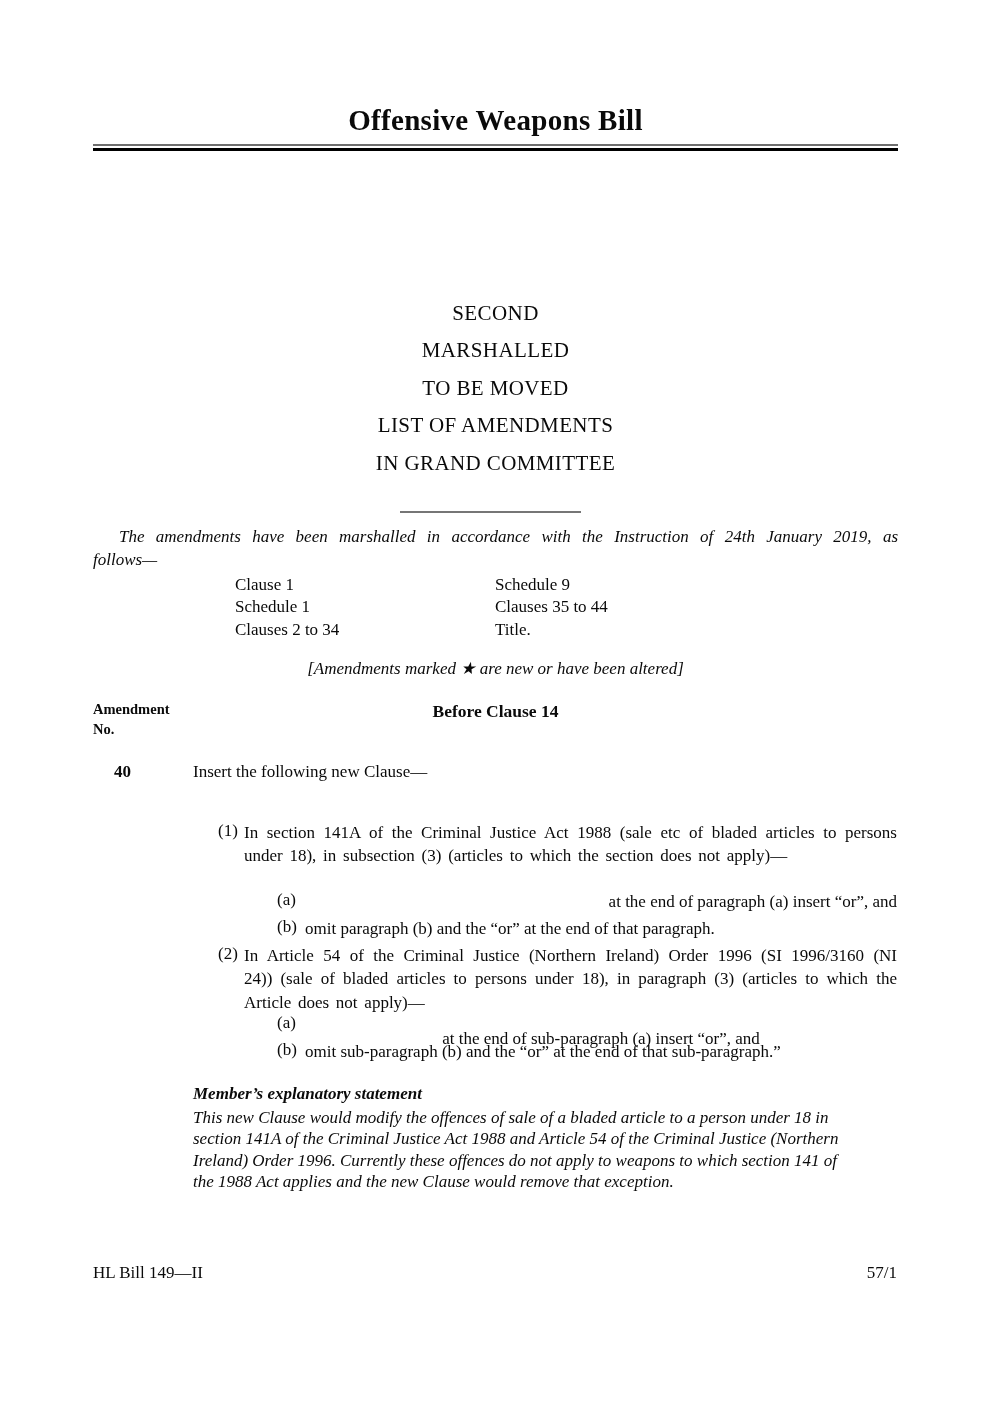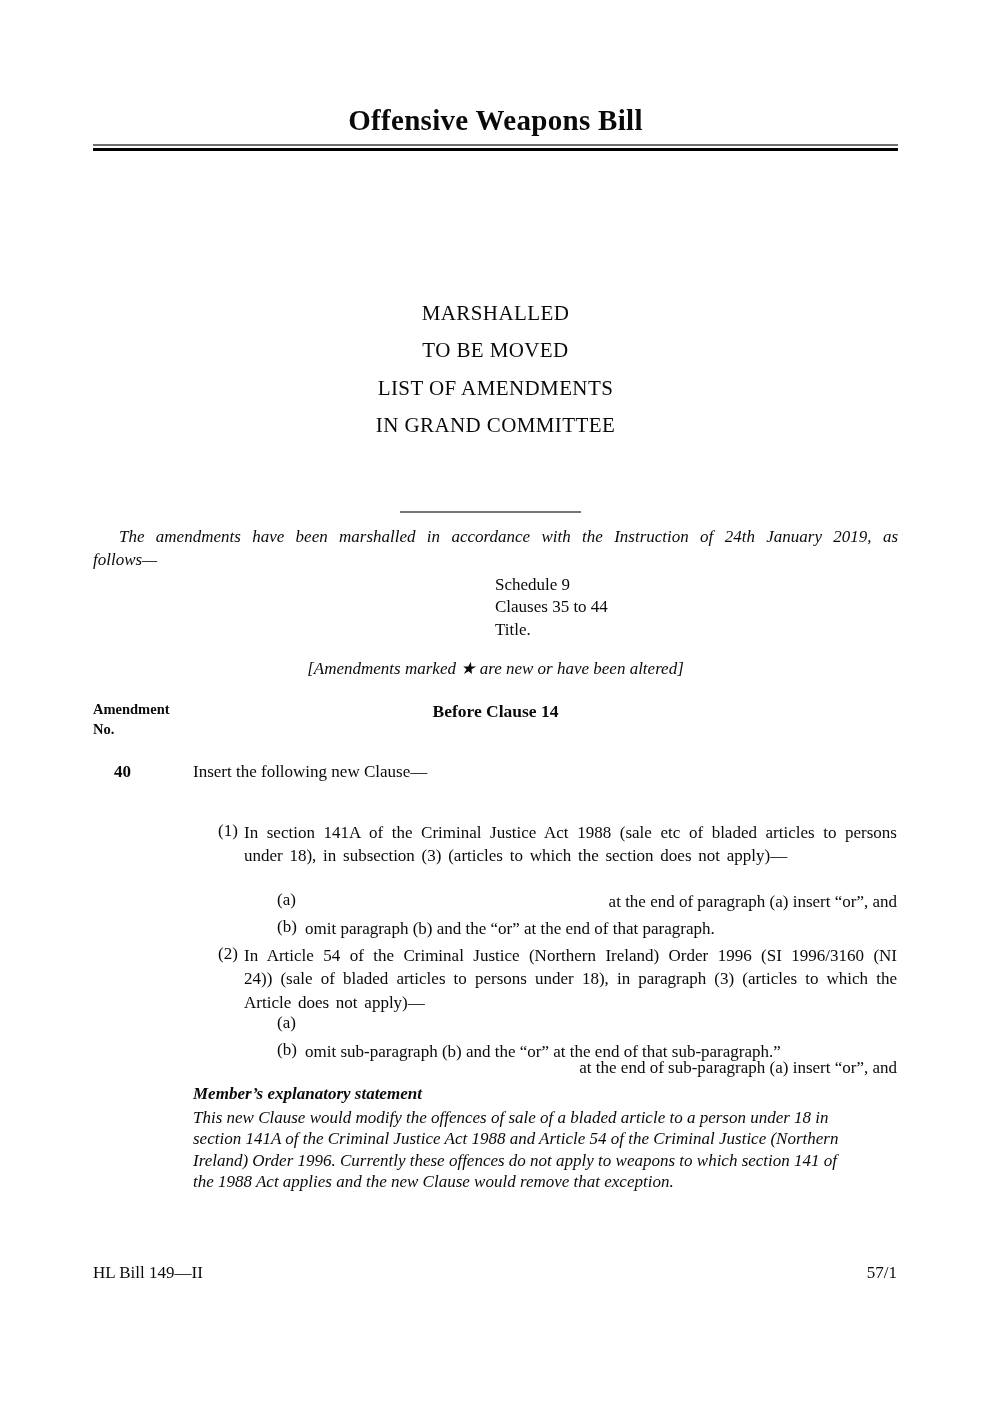--- a/index.html
+++ b/index.html
@@ -84,21 +84,21 @@
   }
   .ss1-marker { top: 821px; left: 218px; }
   .ss1-text   { top: 821px; left: 244px; }
   .ss1a-marker { top: 890px; left: 277px; }
   .ss1a-text   { top: 890px; left: 305px; width: 592px; text-align: right; word-spacing: 0; }
   .ss1b-marker { top: 917px; left: 277px; }
   .ss1b-text   { top: 917px; left: 305px; width: 592px; text-align: left; word-spacing: 0; }
   .ss2-marker { top: 944px; left: 218px; }
   .ss2-text   { top: 944px; left: 244px; }
   .ss2a-marker { top: 1013px; left: 277px; }
-  .ss2a-text   { top: 1056px; left: 305px; width: 592px; text-align: right; word-spacing: 0; }
+  .ss2a-text   { top: 1027px; left: 305px; width: 592px; text-align: center; word-spacing: 0; }
   .ss2b-marker { top: 1040px; left: 277px; }
   .ss2b-text   { top: 1040px; left: 305px; width: 592px; text-align: left; word-spacing: 0; }
 
   .expl-heading {
     top: 1084px; left: 193px;
     font-weight: bold; font-style: italic; font-size: 17px;
   }
   .expl-text {
     top: 1107px; left: 193px; width: 665px;
     font-style: italic; font-size: 17px; line-height: 21.4px;
@@ -113,31 +113,37 @@
 <div class="page">
 
   <div class="abs doc-title">Offensive Weapons Bill</div>
 
   <div class="abs rule-double">
     <div class="rule-thin"></div>
     <div class="rule-thick"></div>
   </div>
 
   <div class="abs subtitle-block">
+    <div>SECOND</div>
     <div>MARSHALLED</div>
     <div>TO BE MOVED</div>
     <div>LIST OF AMENDMENTS</div>
     <div>IN GRAND COMMITTEE</div>
   </div>
 
   <div class="abs short-rule"></div>
 
   <div class="abs marshal-note-1">The amendments have been marshalled in accordance with the Instruction of 24th January 2019, as</div>
   <div class="abs marshal-note-2">follows—</div>
 
+  <div class="abs order-col order-col-1">
+    <div>Clause 1</div>
+    <div>Schedule 1</div>
+    <div>Clauses 2 to 34</div>
+  </div>
   <div class="abs order-col order-col-2">
     <div>Schedule 9</div>
     <div>Clauses 35 to 44</div>
     <div>Title.</div>
   </div>
 
   <div class="abs star-note">[Amendments marked ★ are new or have been altered]</div>
 
   <div class="abs amendment-label">
     <div>Amendment</div>

